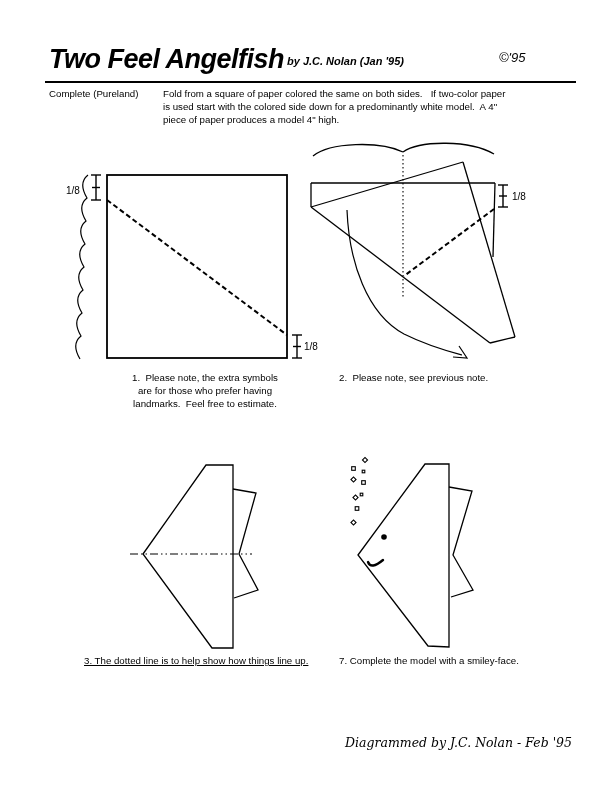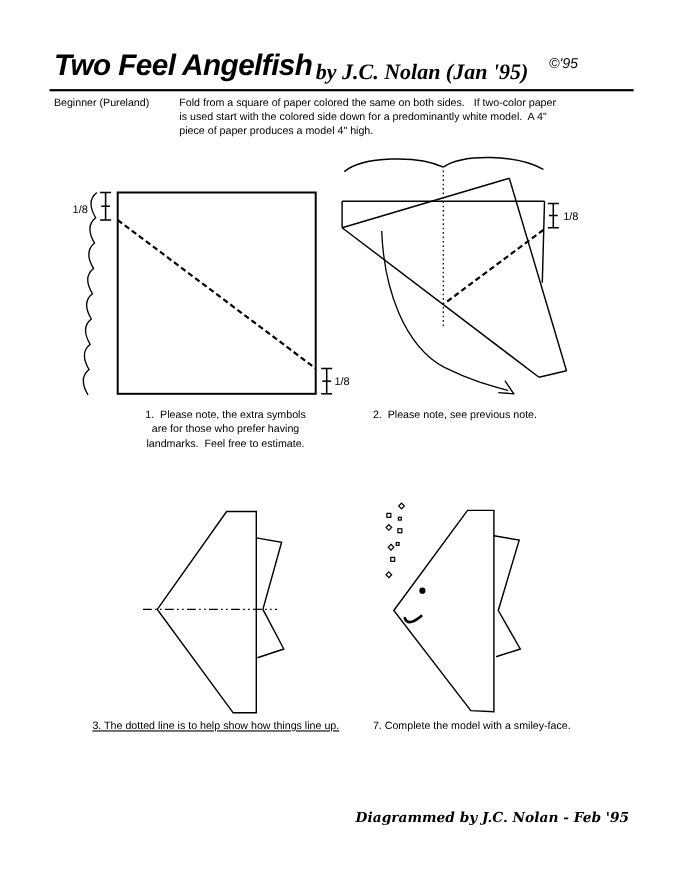--- a/index.html
+++ b/index.html
@@ -6,47 +6,47 @@
   body{
     width:612px;height:792px;position:relative;background:#ffffff;
     font-family:"Liberation Sans",sans-serif;color:#000;overflow:hidden;
   }
   .abs{position:absolute;}
   #page-title{
     left:49px;top:44px;font-size:27px;font-weight:bold;font-style:italic;
     letter-spacing:-0.5px;white-space:nowrap;
   }
   #byline{
-    left:287px;top:55px;font-size:20px;font-weight:bold;font-style:italic;white-space:nowrap;font-family:Liberation Serif, serif;
+    left:287px;top:55px;font-size:11px;font-weight:bold;font-style:italic;white-space:nowrap;
   }
   #copyright{left:499px;top:50px;font-size:13px;font-style:italic;white-space:nowrap;}
   #header-rule{left:45px;top:81px;width:531px;height:2px;background:#000;}
   .body-text{font-size:9.7px;line-height:1.32;white-space:pre-wrap;}
   #level{left:49px;top:88px;}
   #intro{left:163px;top:88px;width:420px;}
   #caption-1{left:115px;top:372px;width:180px;text-align:center;}
   #caption-2{left:339px;top:372px;width:240px;}
   #caption-3{left:84px;top:655px;width:340px;white-space:nowrap;text-decoration:underline;}
   #caption-4{left:339px;top:655px;width:250px;white-space:nowrap;}
   #footer-credit{
     right:40px;top:735px;font-family:"DejaVu Serif",serif;font-size:12.5px;
-    font-weight:bold;font-style:italic;white-space:nowrap;margin-left:40px;
+    font-weight:normal;font-style:italic;white-space:nowrap;margin-left:40px;
   }
   #diagram-canvas{left:0;top:0;}
   svg line,svg path,svg rect,svg polygon,svg polyline{vector-effect:none;}
   svg text{font-family:"Liberation Sans",sans-serif;font-size:10px;fill:#000;}
 </style>
 </head>
 <body>
 
 <div class="abs" id="page-title">Two Feel Angelfish</div>
 <div class="abs" id="byline">by J.C. Nolan (Jan '95)</div>
 <div class="abs" id="copyright">©'95</div>
 <div class="abs" id="header-rule"></div>
-<div class="abs body-text" id="level">Beginner (Pureland)</div>
+<div class="abs body-text" id="level">Complete (Pureland)</div>
 <div class="abs body-text" id="intro">Fold from a square of paper colored the same on both sides.   If two-color paper
 is used start with the colored side down for a predominantly white model.  A 4"
 piece of paper produces a model 4" high.</div>
 
 <svg class="abs" id="diagram-canvas" width="612" height="792" viewBox="0 0 612 792" fill="none" stroke="#000" stroke-width="1.3">
 
   <g>
     <path stroke-width="1.2" d="M 88 175 q -10 8 -1 23 q -10 8 -1 23 q -10 8 -1 23 q -10 8 -1 23 q -10 8 -1 23 q -10 8 -1 23 q -10 8 -1 23 q -10 8 -1 23"></path>
     <rect x="107" y="175" width="180" height="183" stroke-width="1.8"></rect>
     <line x1="107" y1="200" x2="287" y2="335" stroke-width="2" stroke-dasharray="5 3"></line>

